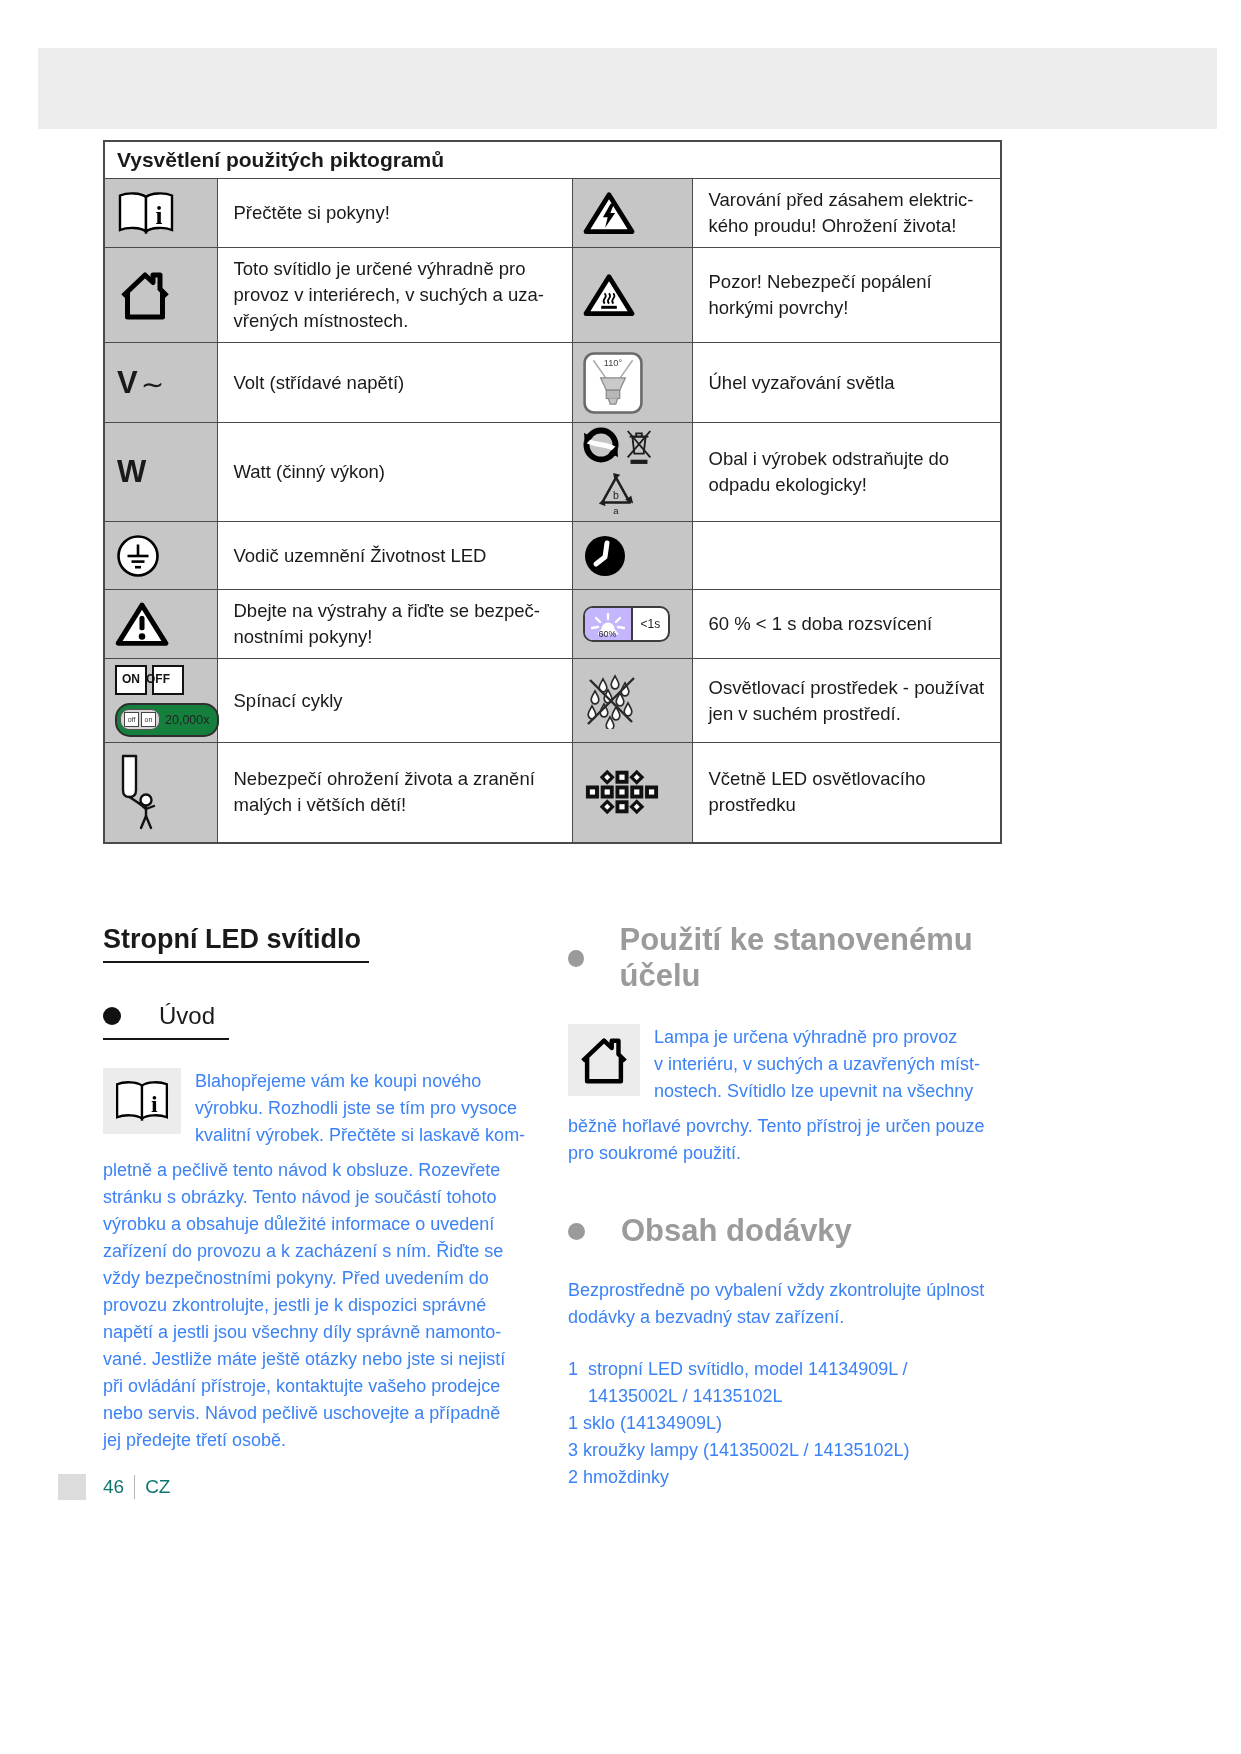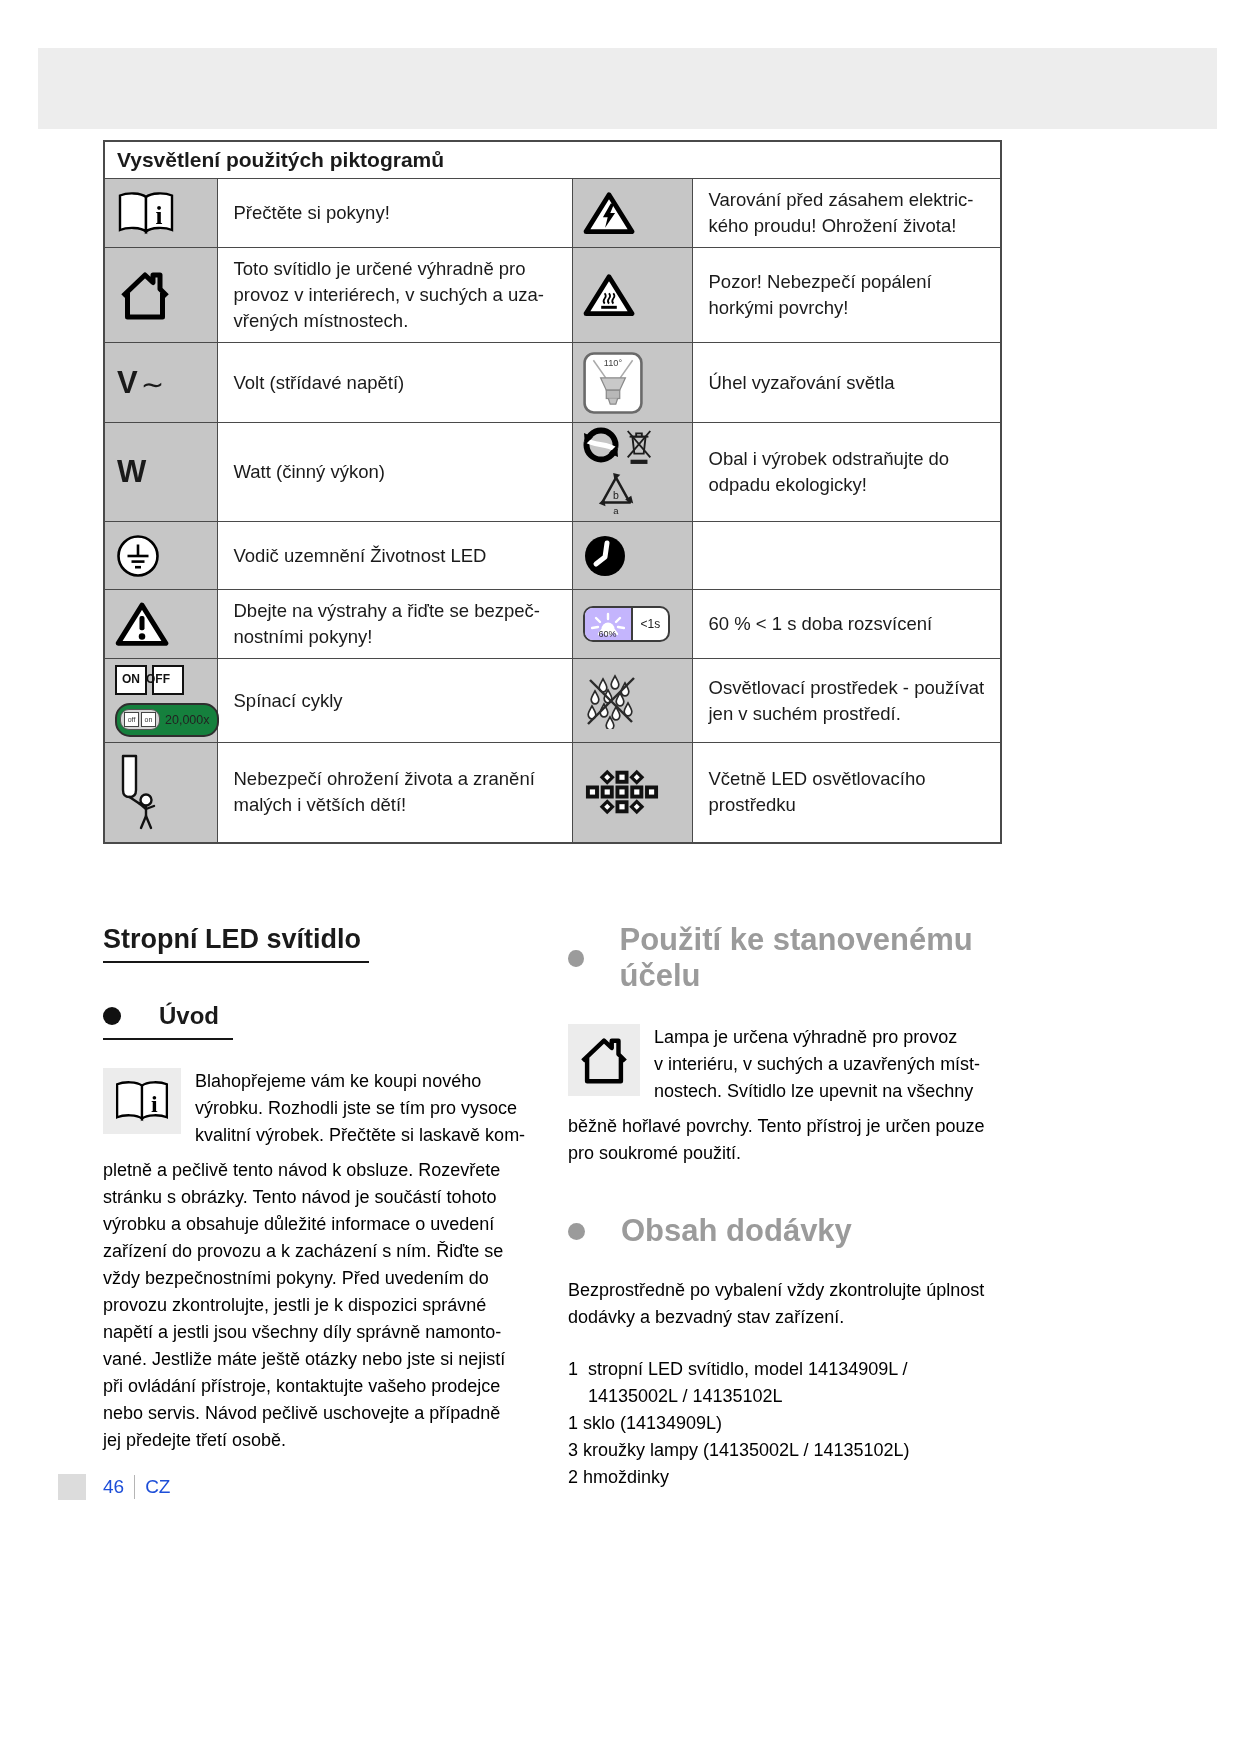--- a/index.html
+++ b/index.html
@@ -36,36 +36,36 @@
   .cyclecount{font-size:12.5px;color:#222;}
   .ecoCol{display:flex;flex-direction:column;align-items:flex-start;gap:2px;}
   .ecoRow{display:flex;align-items:flex-start;gap:4px;}
   
   .main-title{position:absolute;left:103px;top:924px;}
   .main-title span{display:inline-block;font-size:27px;font-weight:bold;border-bottom:2.5px solid #161616;padding:0 8px 6px 0;}
   .colL{position:absolute;left:103px;top:1002px;width:455px;}
   .colR{position:absolute;left:568px;top:922px;width:455px;}
   .secHead{display:inline-flex;align-items:center;gap:38px;border-bottom:2.5px solid #161616;padding:0 14px 8px 0;}
   .secHead .dot{width:18px;height:18px;border-radius:50%;background:#111;}
-  .secHead .lbl{font-size:24px;font-weight:bold;text-align:center;}
+  .secHead .lbl{font-size:24px;font-weight:normal;text-align:center;}
   .grayHead{display:flex;align-items:center;gap:36px;margin:0;}
   .grayHead .dot{width:17px;height:17px;border-radius:50%;background:#9b9b9b;}
   .grayHead .lbl{font-size:31px;font-weight:bold;color:#9b9b9b;}
-  .body,.pre{font-size:18px;line-height:27px;color:#000000;}
+  .body,.pre{font-size:18px;line-height:27px;color:#3b82f6;}
   .pre{white-space:pre;}
   .iconPara{display:flex;gap:14px;margin-top:28px;}
   .tile{background:#ececec;display:flex;align-items:center;justify-content:center;flex:none;}
   .tileBook{width:78px;height:66px;}
   .tileHouse{width:72px;height:72px;}
   .usageBlock{margin-top:30px;}
   .mt8{margin-top:8px;} .mt26{margin-top:25px;} .mt28{margin-top:28px;} .mt46{margin-top:46px;}
   
   .footer{position:absolute;left:58px;top:1474px;display:flex;align-items:center;}
   .ftsq{width:28px;height:26px;background:#dcdcdc;margin-right:17px;}
-  .ftxt{display:flex;align-items:center;font-size:19px;color:#1d4ed8;justify-content:space-between;}
+  .ftxt{display:flex;align-items:center;font-size:19px;color:#0f766e;justify-content:space-between;}
   .ftdiv{width:1px;height:24px;background:#b5b5b5;margin:0 10px;}
 </style>
 </head>
 <body>
 
 <div class="page">
 
   <div class="band"></div>
 
   <table class="picto">

